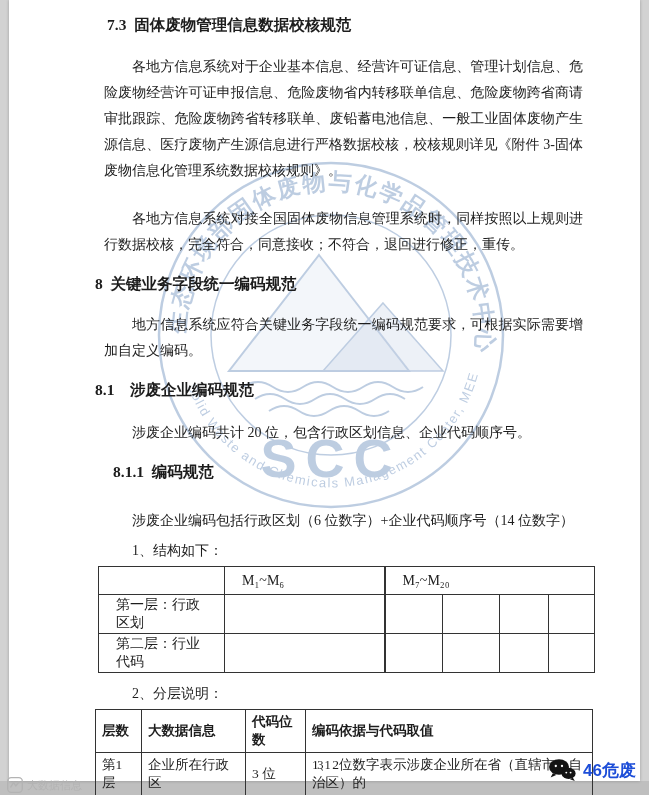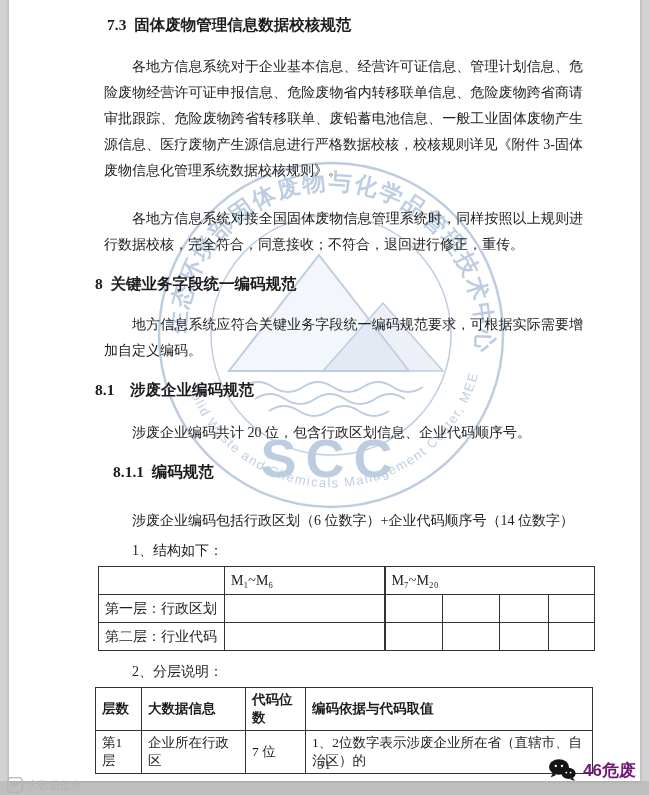--- a/index.html
+++ b/index.html
@@ -16,35 +16,35 @@
   .h73{margin:0 12px 17px;}
   .h8 {margin:6px 0 16px;}
   .h81{margin:2px 0 18px;}
   .h811{margin:8px 0 24px 18px;}
   .p-after-long{margin-bottom:22px !important;}
   .p6{margin-bottom:4px !important;}
 
   table{border-collapse:collapse;table-layout:fixed;}
   td{vertical-align:middle;}
   .t1{width:491px;margin:0 0 8px 3px;}
-  .t1 td{border:1px solid #333;height:25px;padding:1px 6px;font-size:14px;}
+  .t1 td{border:1px solid #333;height:25px;padding:1px 17px;font-size:14px;}
   .t1 td.thl{border-left-width:2.5px;}
   .t2{width:497px;margin:2px 0 0 0;font-size:13.5px;}
   .t2 td{border:1px solid #333;padding:3px 6px;}
   .t2 tr.hd td{font-weight:bold;height:19px;}
   .t2 tr.bd td{height:23px;}
 
   .watermark{position:absolute;left:142px;top:155px;width:360px;height:360px;z-index:1;opacity:.40;}
   .page-num{position:absolute;left:0;bottom:8px;width:100%;text-align:center;
             font-size:12.5px;letter-spacing:1px;z-index:2;}
 
   .platform{position:absolute;left:7px;bottom:2px;display:flex;align-items:flex-end;gap:4px;
             color:#b3b3b3;font-size:11px;font-family:"Liberation Sans",sans-serif;z-index:3;}
   .account{position:absolute;right:13px;bottom:13px;display:flex;align-items:center;gap:7px;
-           font-family:"Liberation Sans",sans-serif;font-weight:700;font-size:17px;color:#701a75;z-index:3;}
+           font-family:"Liberation Sans",sans-serif;font-weight:700;font-size:17px;color:#1d4ed8;z-index:3;}
 </style>
 </head>
 <body>
 
 <div class="viewport">
   <div class="bottom-strip"></div>
 
   <div class="page">
 
     <svg class="watermark" viewBox="0 0 360 360">
@@ -137,21 +137,21 @@
         <tbody>
           <tr class="hd">
             <td>层数</td>
             <td>大数据信息</td>
             <td>代码位数</td>
             <td>编码依据与代码取值</td>
           </tr>
           <tr class="bd">
             <td>第1层</td>
             <td>企业所在行政区</td>
-            <td>7 位</td>
+            <td>3 位</td>
             <td>1、2位数字表示涉废企业所在省（直辖市、自治区）的</td>
           </tr>
         </tbody>
       </table>
     </div>
 
     <div class="page-num">31</div>
   </div>
 
   <div class="platform">

